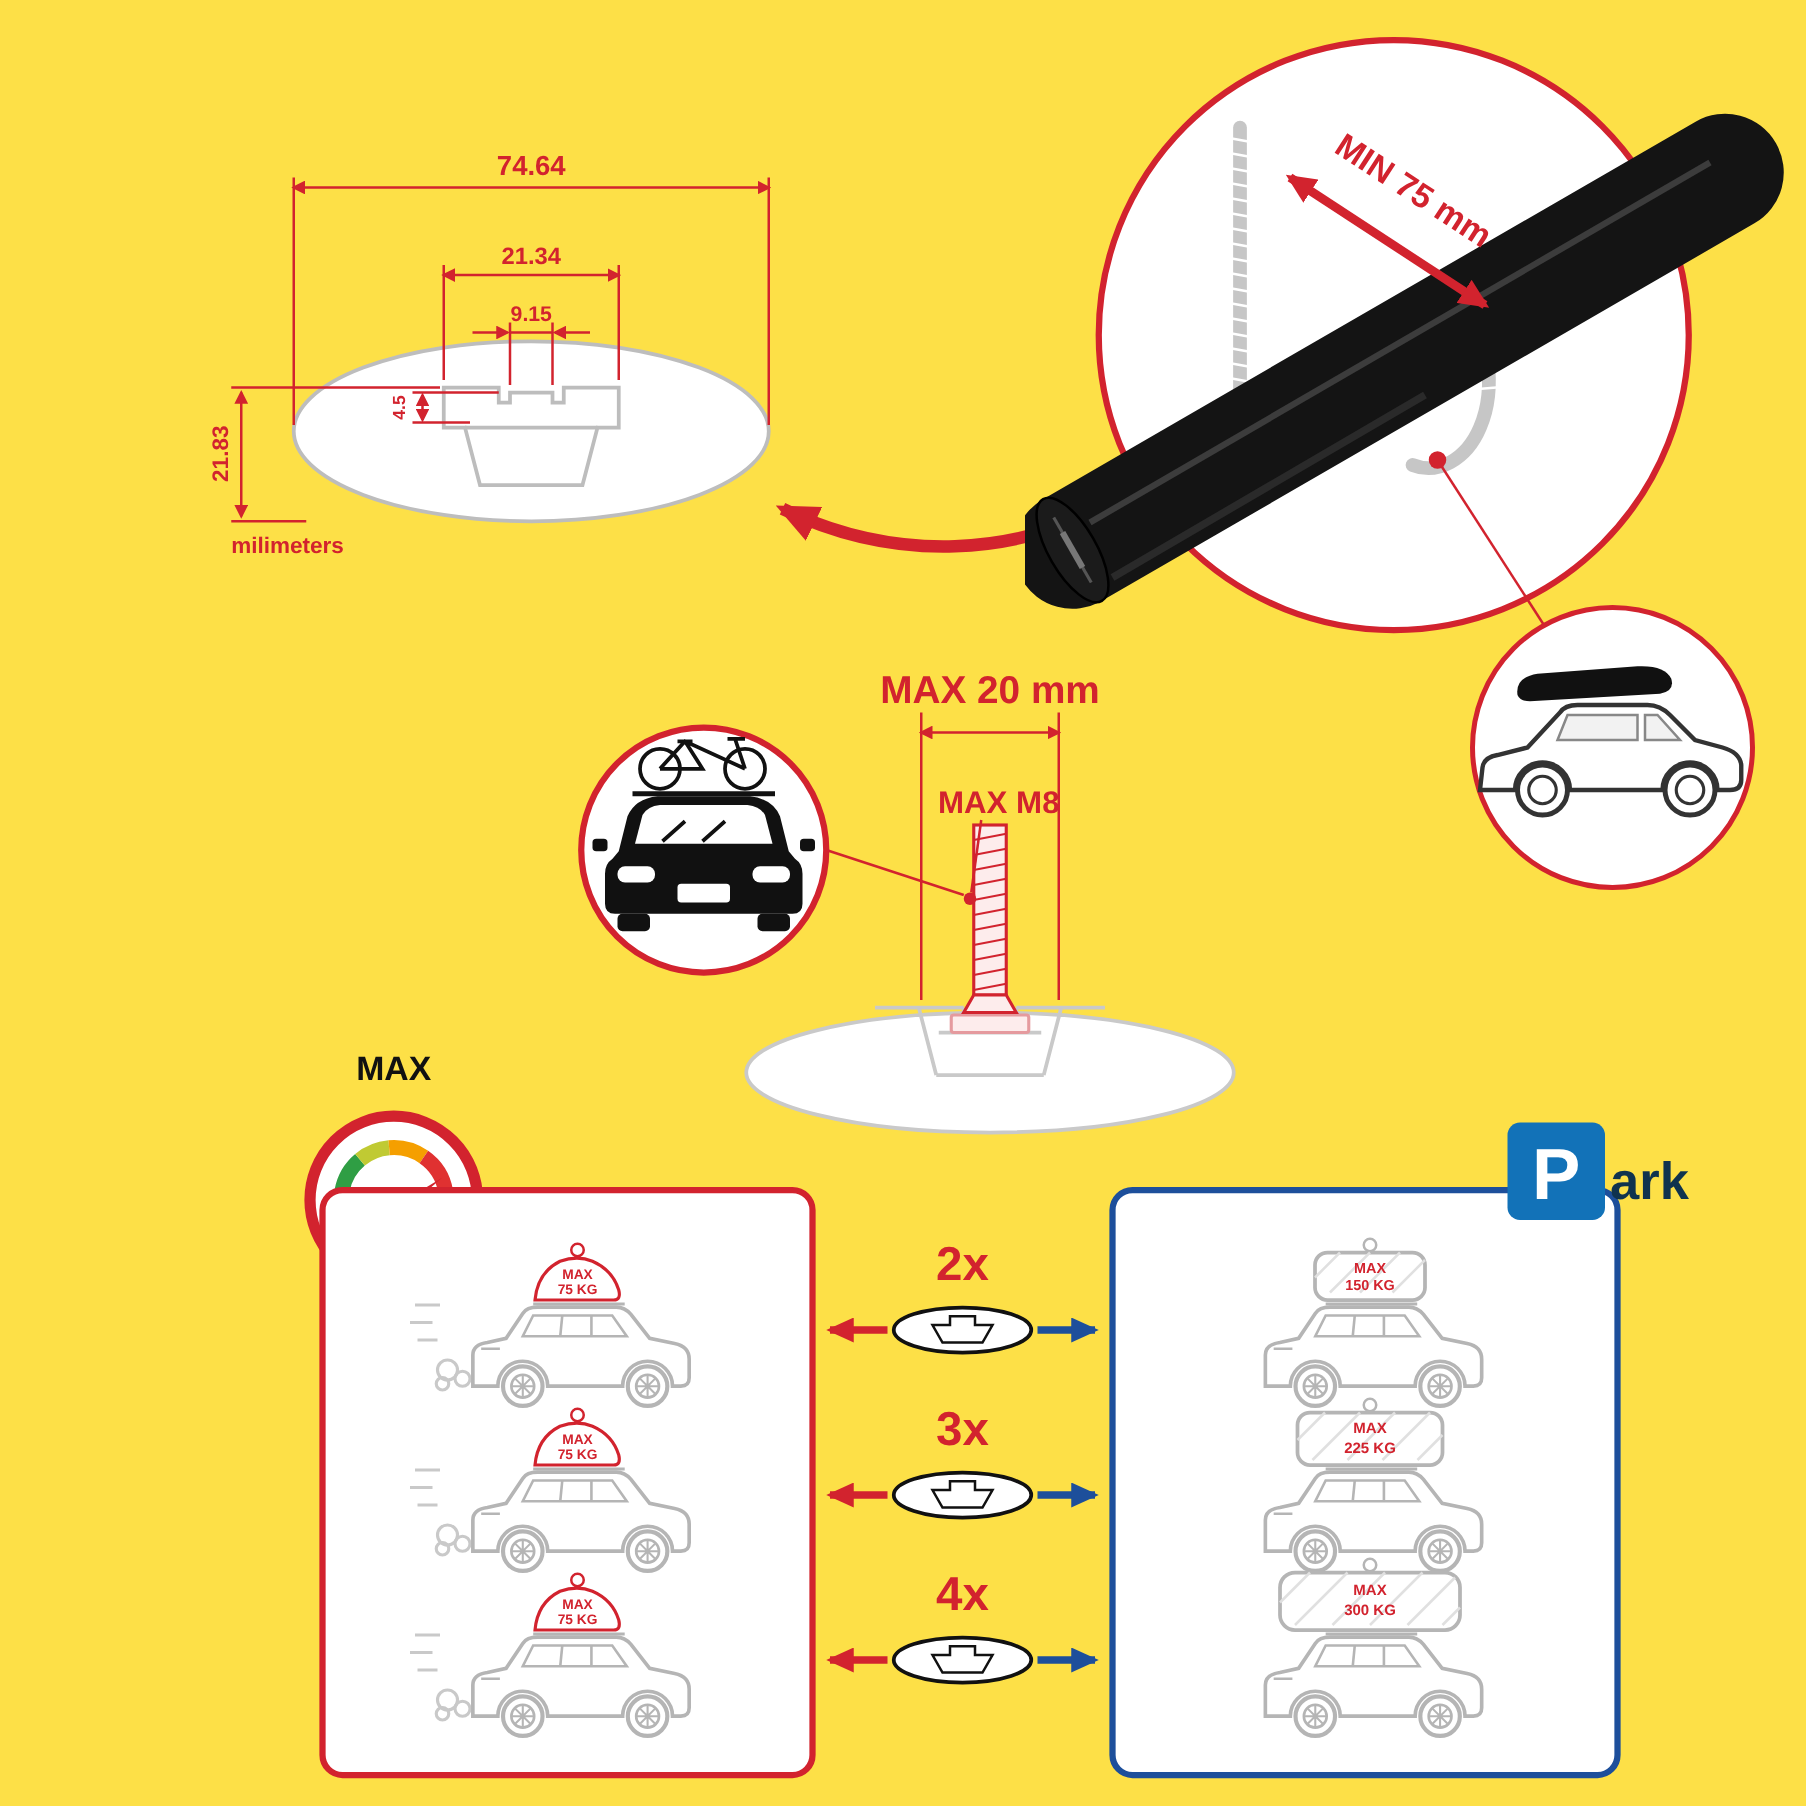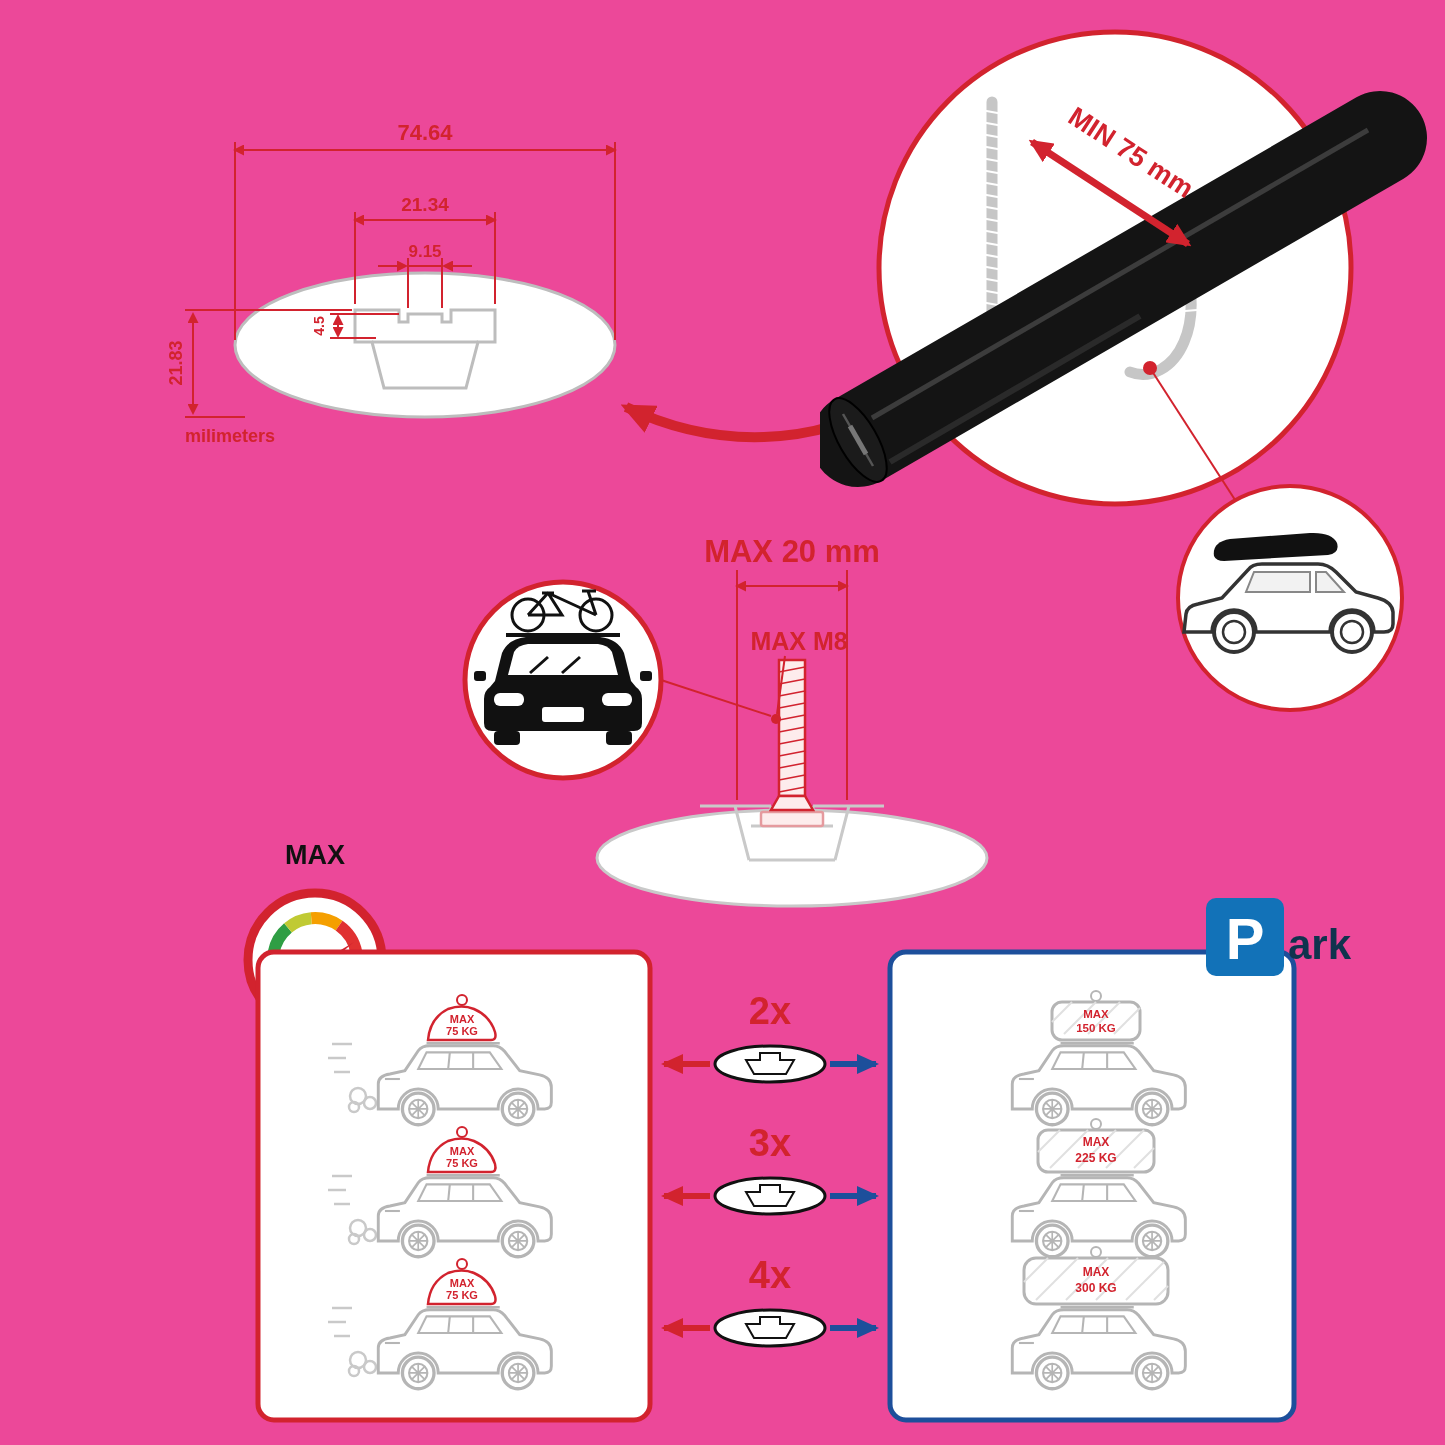--- a/index.html
+++ b/index.html
@@ -1,16 +1,16 @@
 <!DOCTYPE html>
 <html><head>
 <meta charset="utf-8">
 <style>
   body{margin:0;background:#ffffff}
-  .stage{position:relative;width:1445px;height:1445px;background:#ec4899;
+  .stage{position:relative;width:1445px;height:1445px;background:#fde047;
          font-family:"Liberation Sans",sans-serif;overflow:hidden}
   .abs{position:absolute}
   svg{font-family:"Liberation Sans",sans-serif}
 </style>
 </head>
 <body>
 
 <div class="stage">
 
   <svg class="abs" style="left:160px;top:90px" width="520" height="370" viewBox="0 0 520 370">

